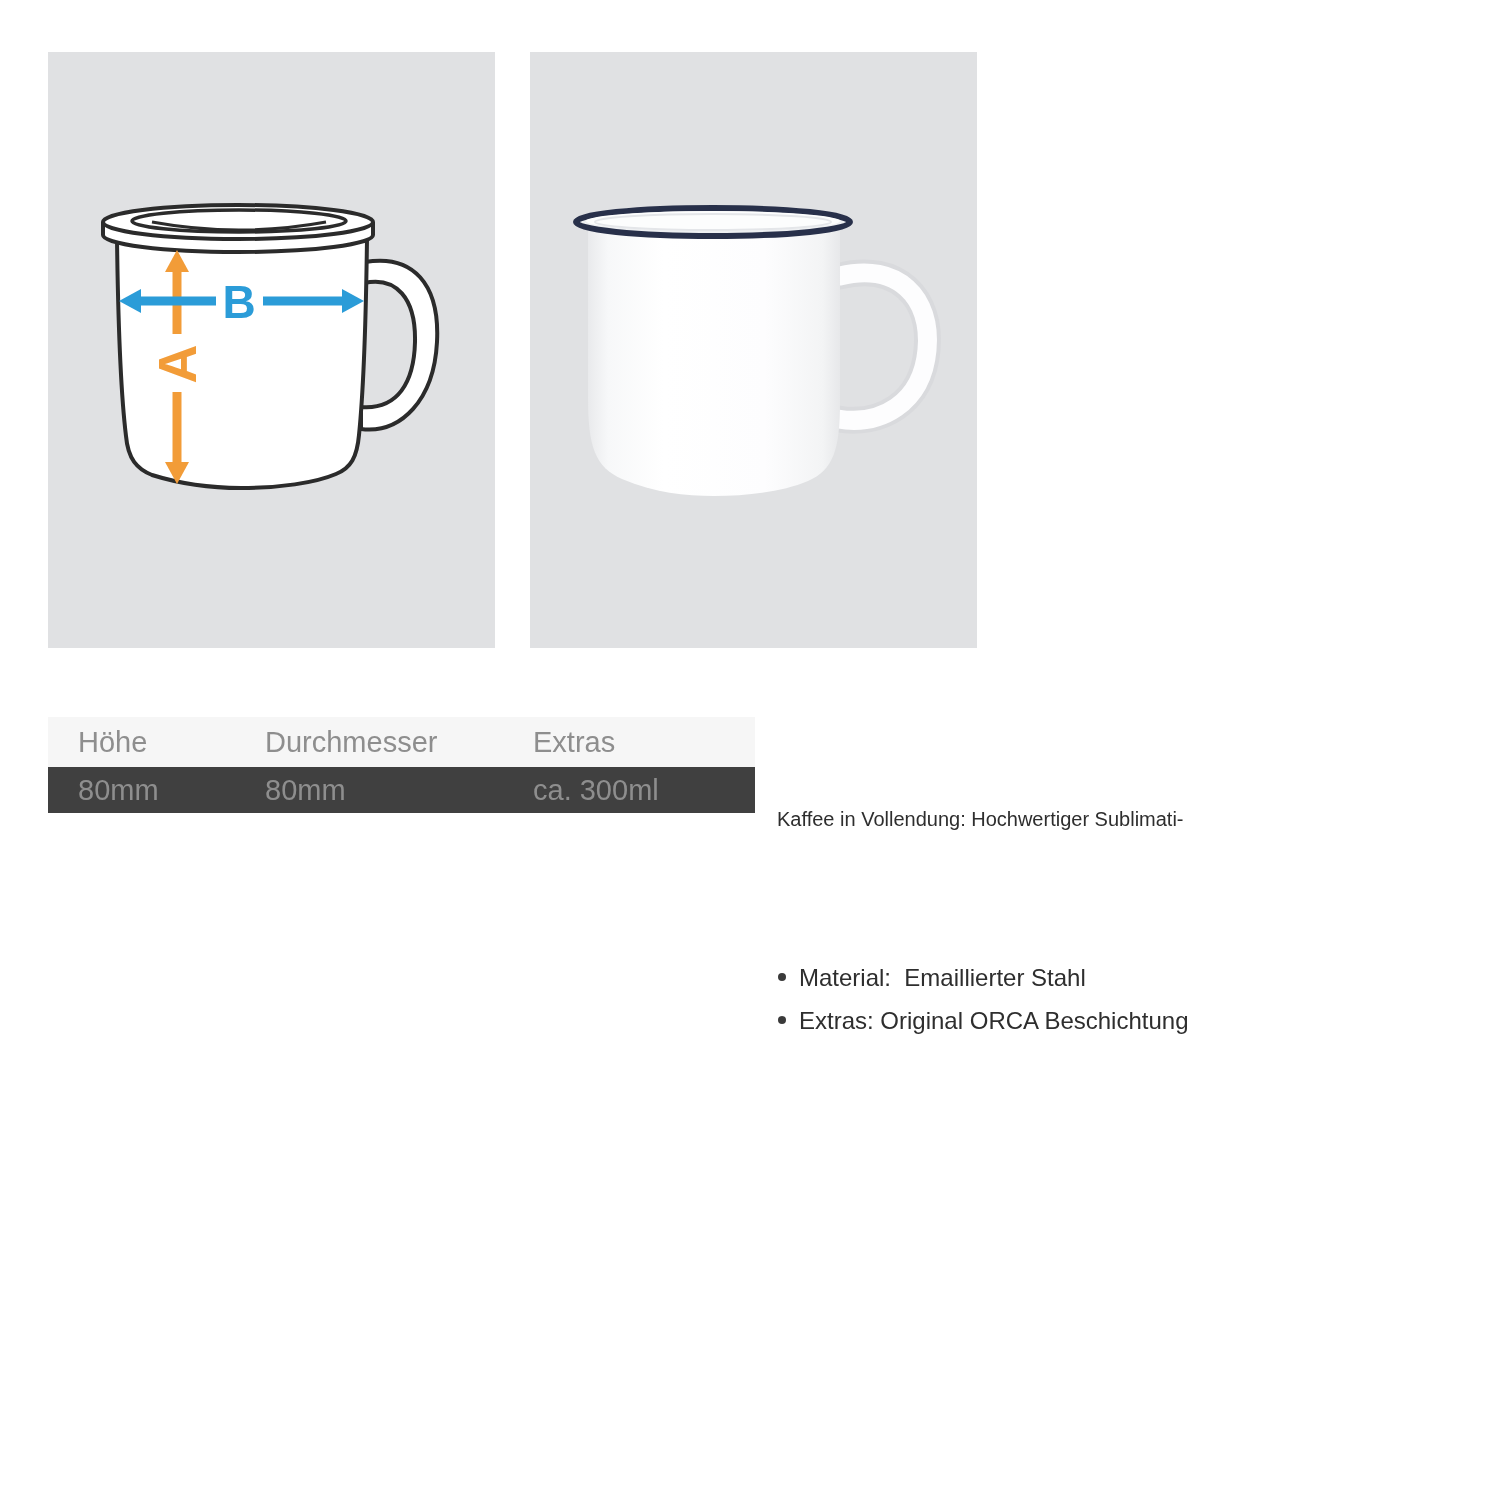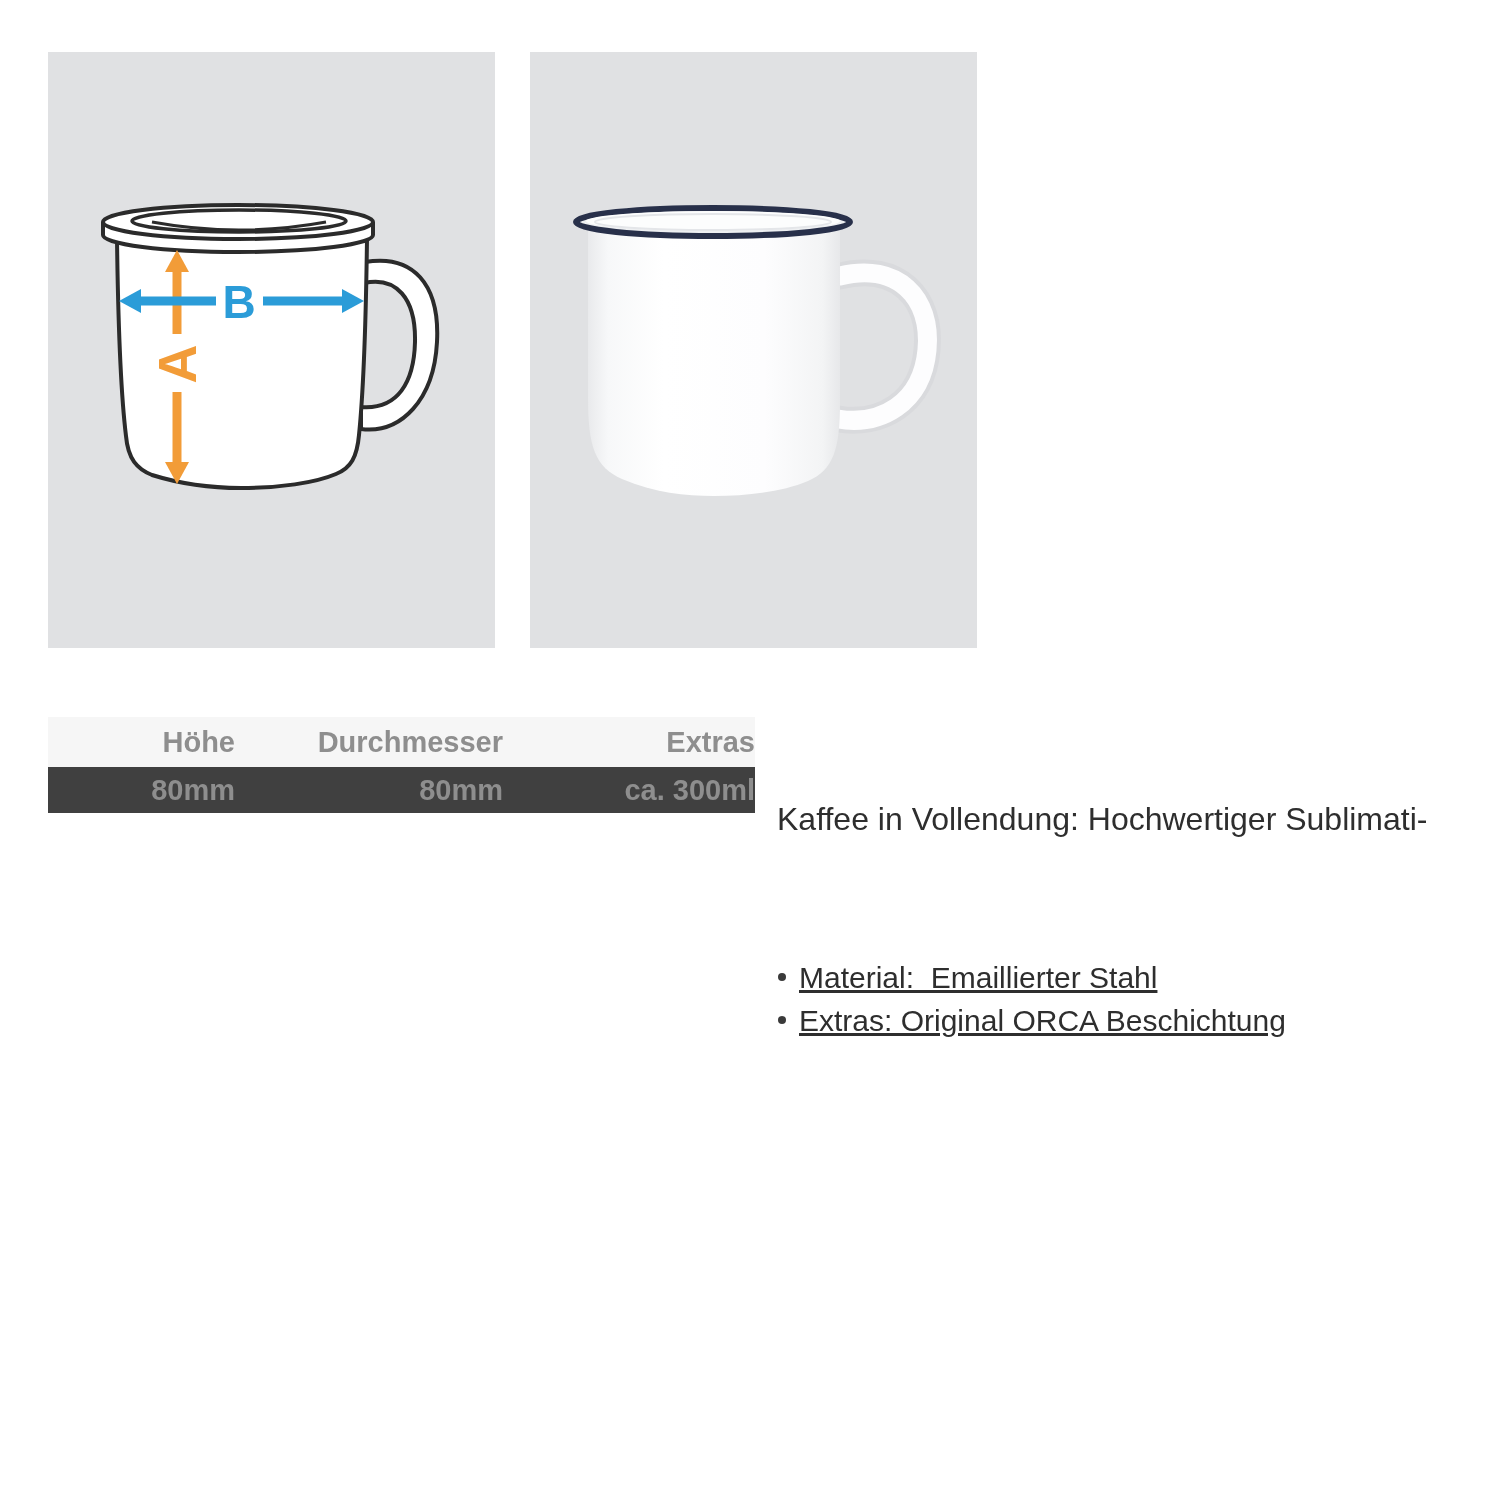--- a/index.html
+++ b/index.html
@@ -23,54 +23,53 @@
   .spec-table {
     position: absolute;
     left: 48px; top: 717px;
     width: 707px;
     border-collapse: collapse;
     table-layout: fixed;
     font-size: 29px;
     color: #8e8e8e;
   }
   .spec-table th, .spec-table td {
-    font-weight: bold;
-    text-align: right;
+    font-weight: normal;
+    text-align: left;
     padding: 0 0 0 30px;
     overflow: hidden;
     white-space: nowrap;
   }
   .spec-table thead tr { background: #f6f6f6; height: 50px; }
   .spec-table tbody tr { background: #404040; height: 46px; }
 
   .description {
     position: absolute;
     left: 777px; top: 707px;
     width: 700px;
     color: #2e2e2e;
   }
   .description p {
     margin: 0;
-    font-size: 32px;
+    font-size: 20px;
     line-height: 45px;
     white-space: pre-wrap;
   }
   .description .line { display: block; }
   .feature-list {
     list-style: none;
     margin: 24px 0 0 0;
     padding: 0;
   }
   .feature-list li {
     position: relative;
     padding-left: 22px;
-    font-size: 30px;
+    font-size: 24px;
     line-height: 43px;
     white-space: pre-wrap;
-    text-decoration: underline;
   }
   .feature-list li::before {
     content: "";
     position: absolute;
     left: 1px; top: 17px;
     width: 8px; height: 8px;
     border-radius: 50%;
     background: #3a3a3a;
   }
 </style>

